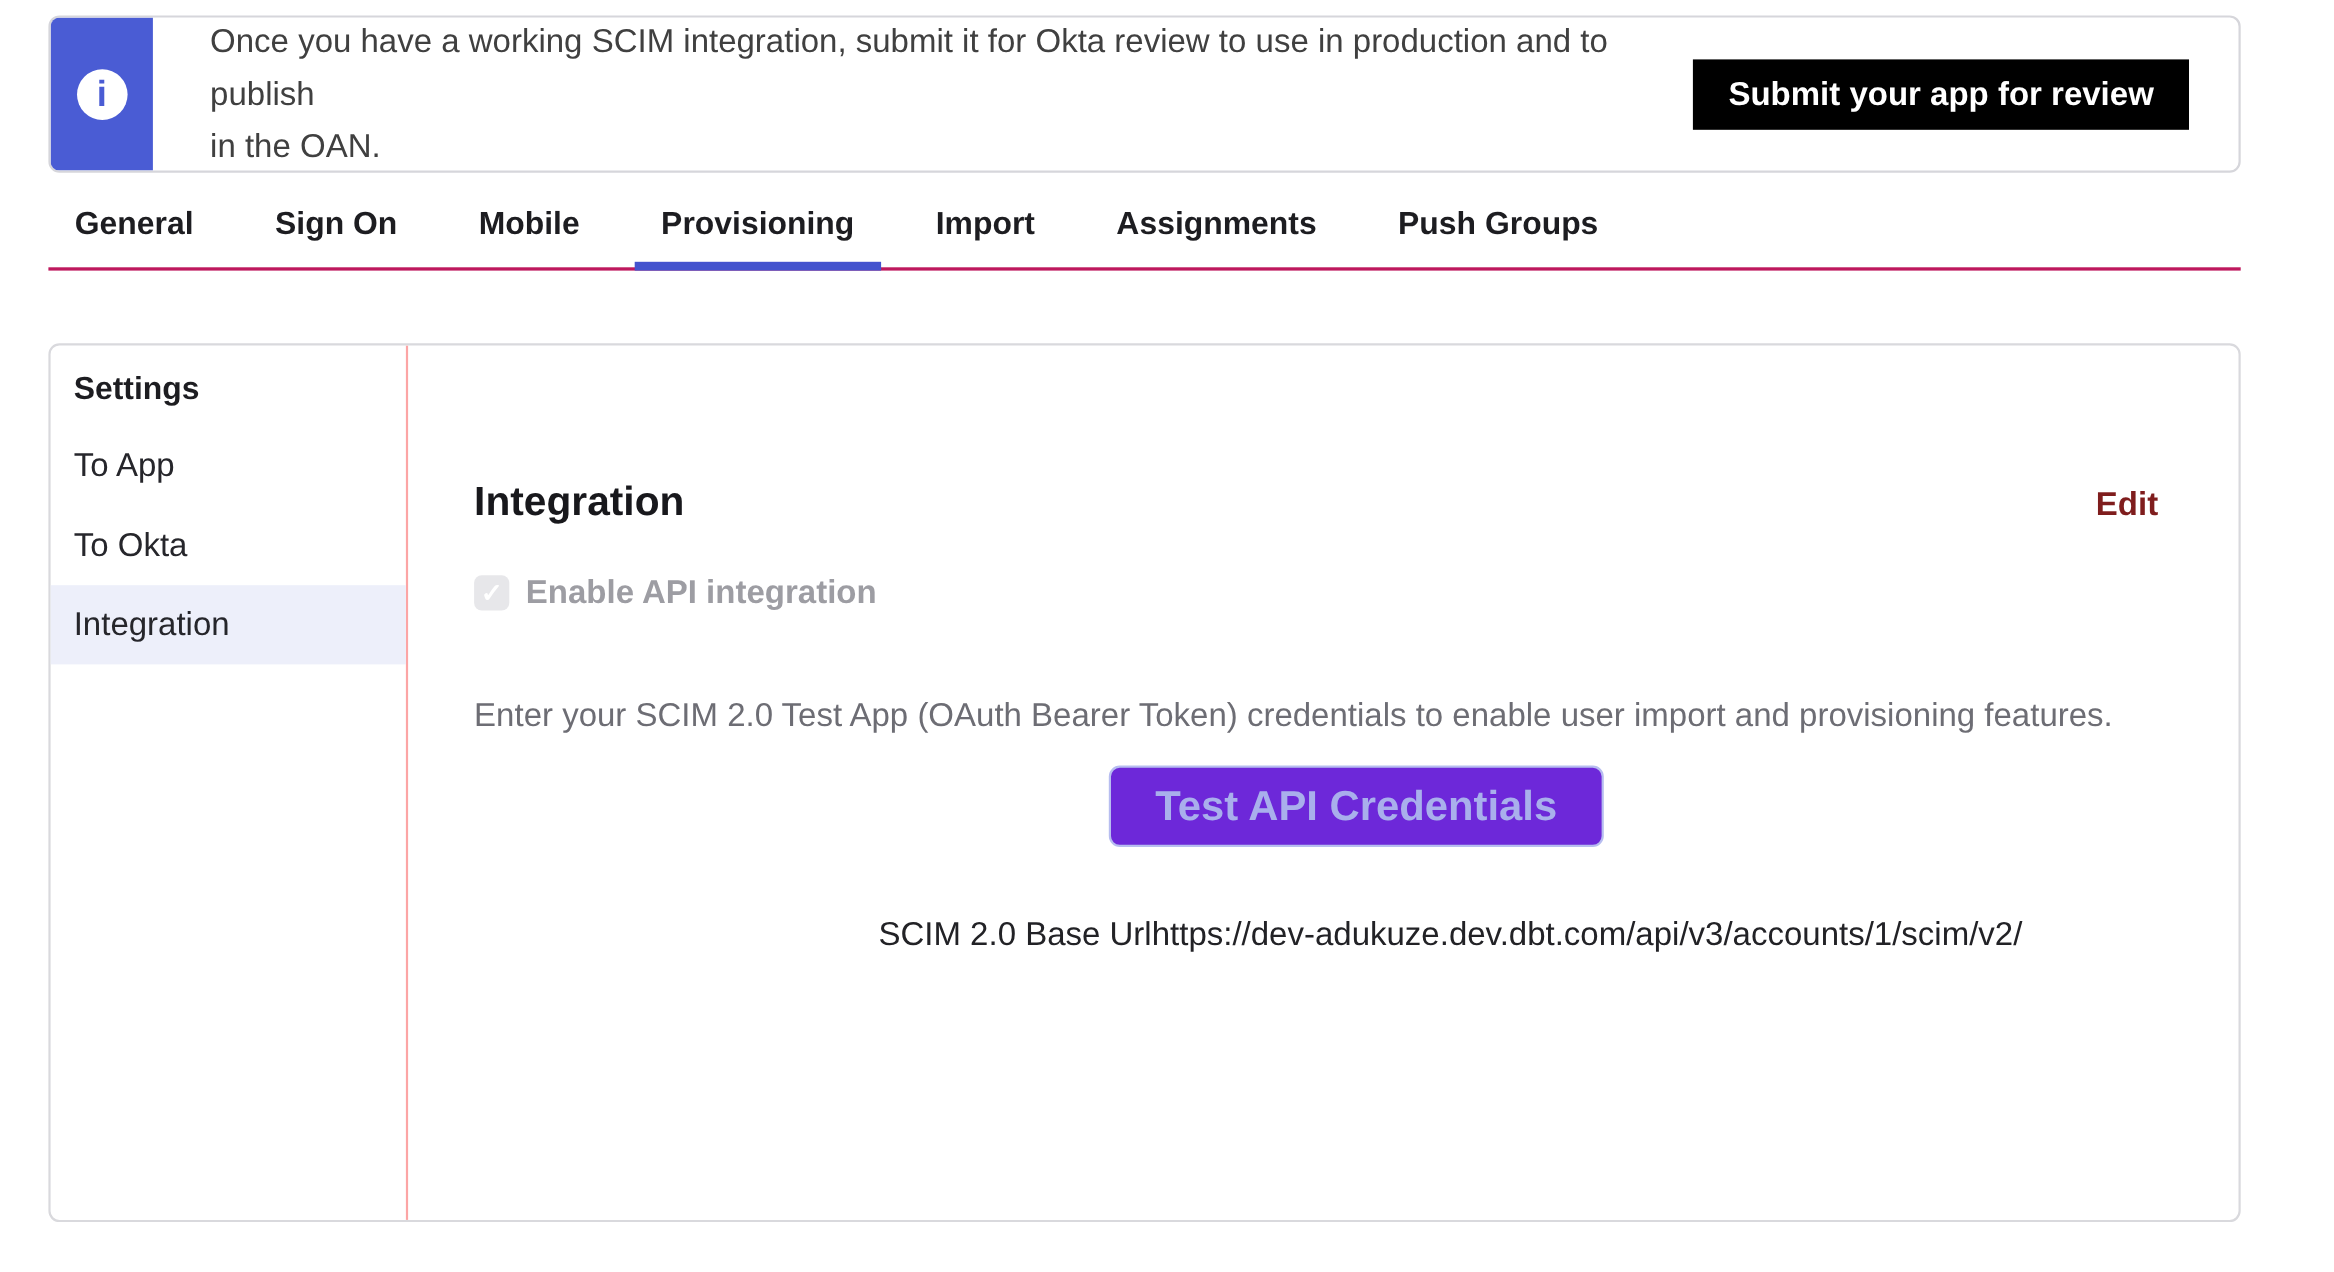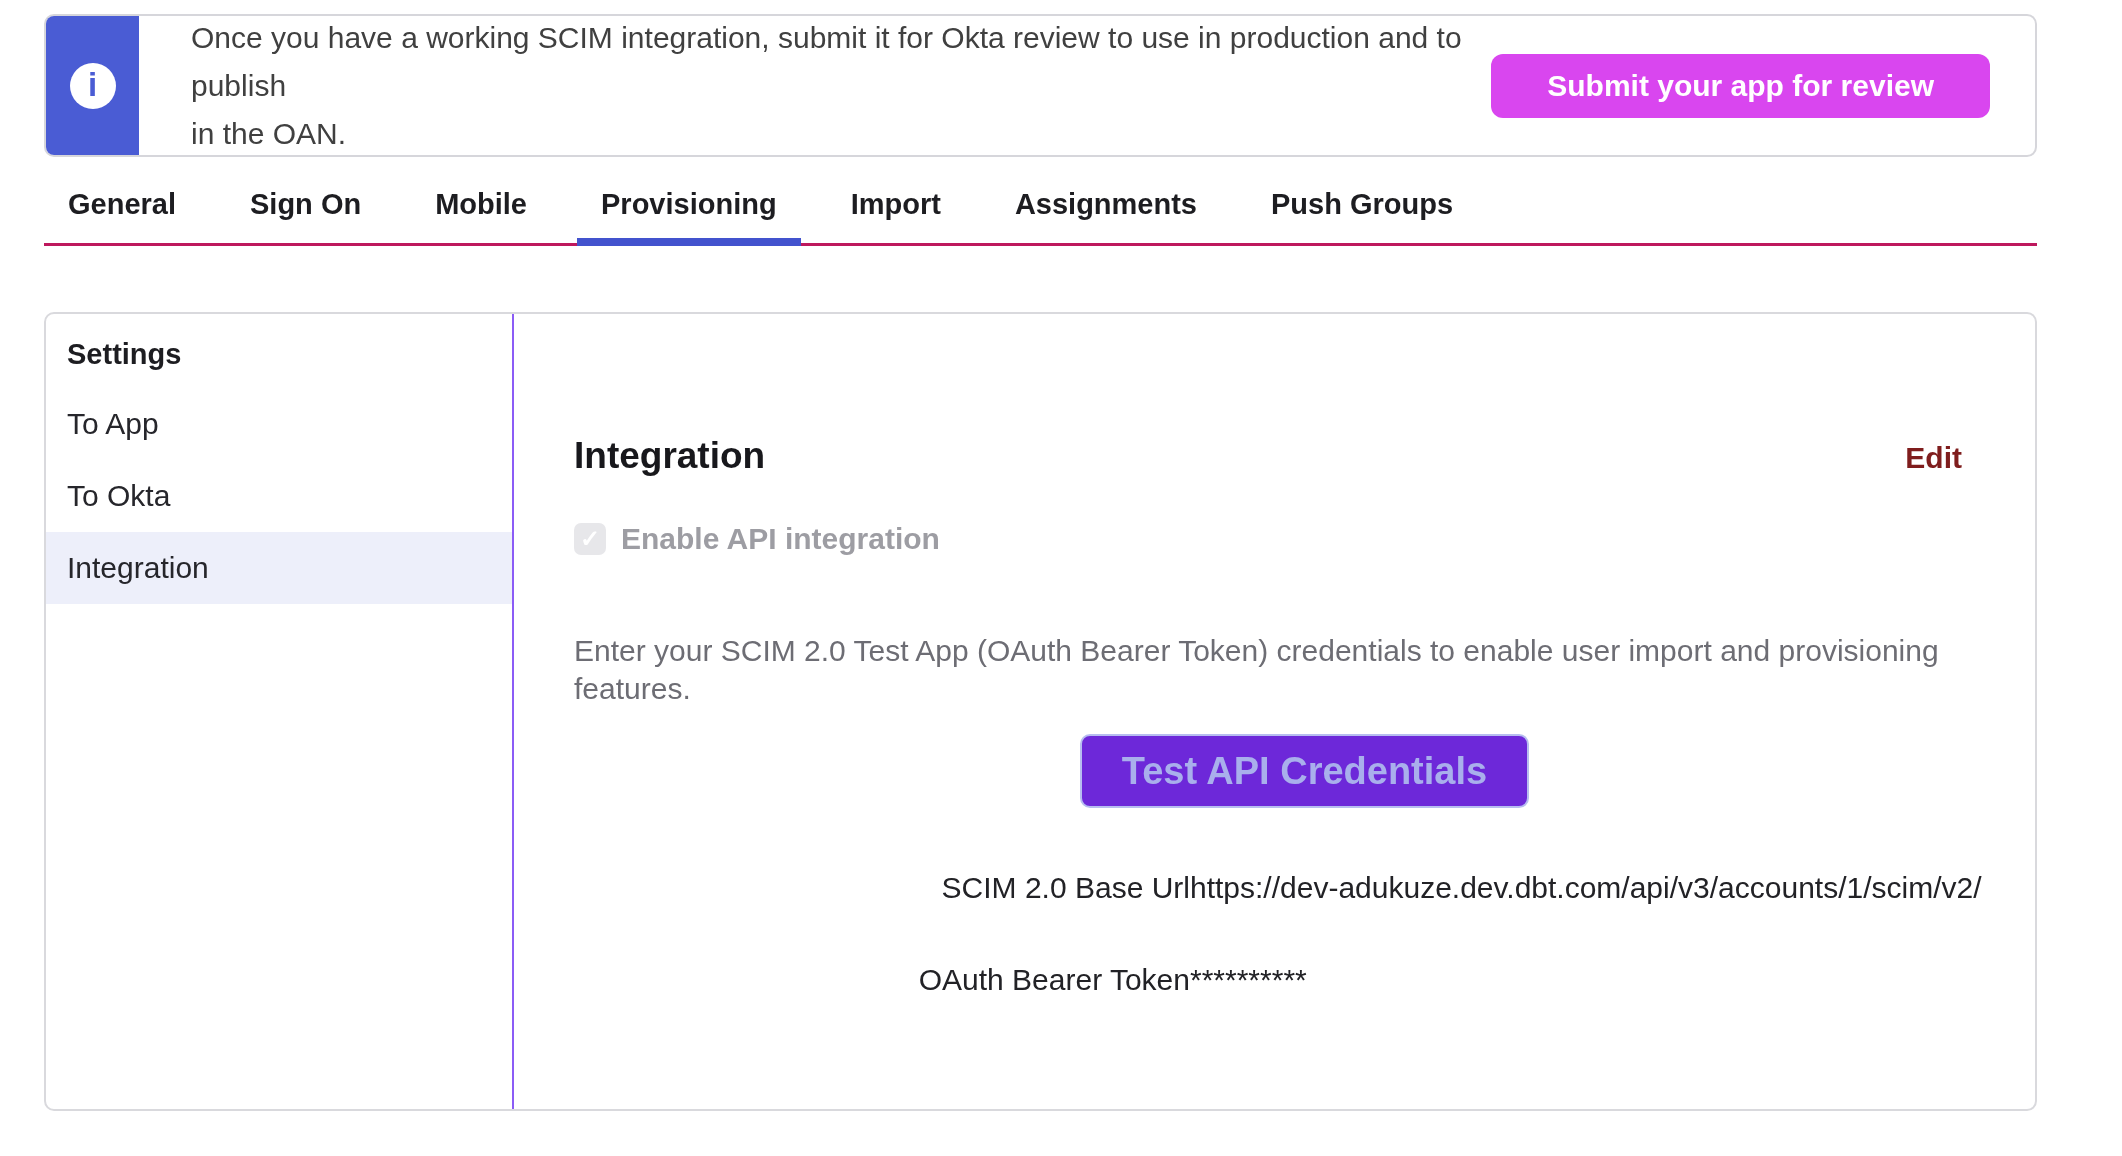--- a/index.html
+++ b/index.html
@@ -33,24 +33,24 @@
     display: flex; align-items: center; justify-content: center;
   }
   .info-i {
     color: #4a5cd4; font-size: 33px; font-weight: 700; line-height: 1;
     transform: translateY(-1px);
   }
   .banner-body { flex: 1; display: flex; align-items: center; padding-left: 52px; }
   .banner-message { font-size: 30px; line-height: 48px; color: #404040; }
   .banner-cta {
     margin-left: auto; margin-right: 45px; align-self: center;
-    background: #d946ef; color: #ffffff;
+    background: #000000; color: #ffffff;
     font-family: inherit; font-size: 30px; font-weight: 700;
-    border: none; border-radius: 12px;
-    height: 64px; padding: 0 56px;
+    border: none; border-radius: 0;
+    height: 64px; padding: 0 32px;
     cursor: pointer; white-space: nowrap;
   }
 
   
   .tabs {
     display: flex; margin-top: 31px;
     border-bottom: 3px solid #be185d;
   }
   .tab {
     position: relative;
@@ -64,22 +64,22 @@
   }
 
   
   .panel {
     display: flex; margin-top: 66px;
     height: 799px;
     border: 2px solid #d9d9dd; border-radius: 10px;
     overflow: hidden; background: #ffffff;
   }
   .side {
-    flex: none; width: 468px;
-    border-right: 2px solid #8b5cf6;
+    flex: none; width: 325px;
+    border-right: 2px solid #fca5a5;
     padding-top: 20px;
   }
   .side-header { padding: 0 21px 14px 21px; font-size: 29px; font-weight: 700; line-height: 40px; color: #1d1d21; }
   .side-item { padding: 16px 21px; font-size: 30px; line-height: 40px; color: #26262b; cursor: pointer; }
   .side-item.active { background: #edeffa; }
 
   .content { flex: 1; padding: 120px 0 0 60px; }
   .content-header { display: flex; align-items: baseline; justify-content: space-between; padding-right: 73px; }
   .content-title { font-size: 37px; font-weight: 700; color: #18181c; line-height: 44px; }
   .edit-link { font-size: 30px; font-weight: 700; color: #7f1d1d; cursor: pointer; }
@@ -164,20 +164,16 @@
 
       <div class="description">Enter your SCIM 2.0 Test App (OAuth Bearer Token) credentials to enable user import and provisioning features.</div>
 
       <button class="test-btn">Test API Credentials</button>
 
       <div class="field-row first">
         <div class="field-label">SCIM 2.0 Base Url</div>
         <div class="field-value">https://dev-adukuze.dev.dbt.com/api/v3/accounts/1/scim/v2/</div>
       </div>
 
-      <div class="field-row second">
-        <div class="field-label">OAuth Bearer Token</div>
-        <div class="field-value">**********</div>
-      </div>
     </div>
 
   </div>
 </div>
 
 </body></html>

